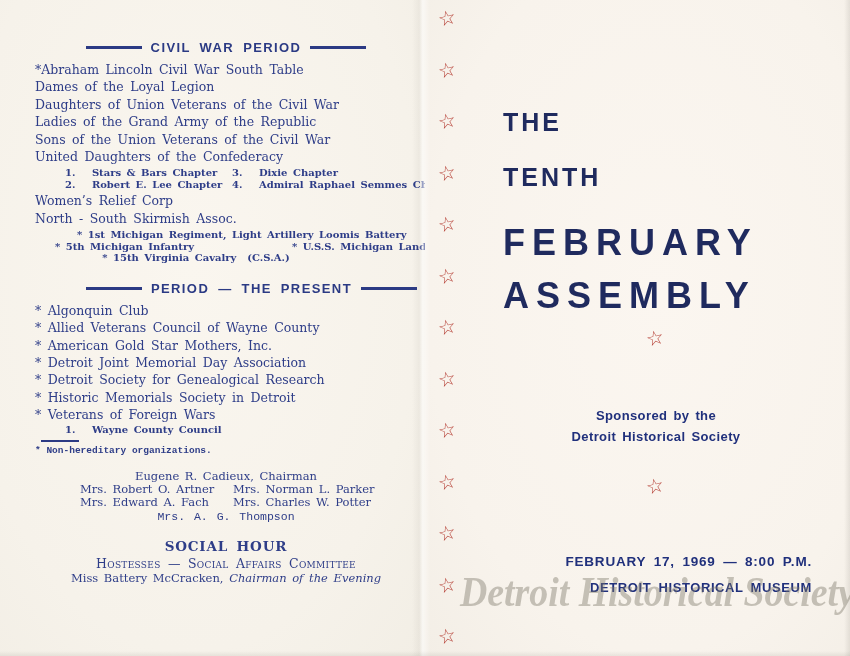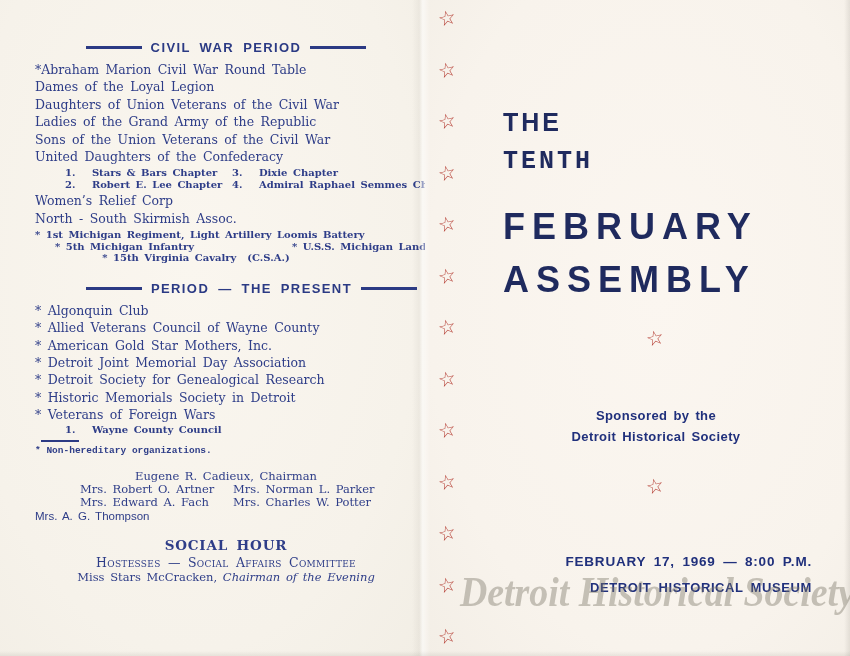--- a/index.html
+++ b/index.html
@@ -18,46 +18,46 @@
   
   #left-content{position:absolute;left:35px;top:40px;width:382px;color:#2e3d88;}
   .sec-header{display:flex;align-items:center;justify-content:center;gap:9px;
     font:bold 13px "Liberation Sans",sans-serif;letter-spacing:1.4px;word-spacing:4px;color:#2b3a84;}
   .rule{display:inline-block;width:56px;height:2.5px;background:#2b3a84;}
   .body-list{margin:6px 0 0 0;}
   .body-item{font-family:"DejaVu Serif",serif;font-size:12.5px;line-height:17.4px;word-spacing:2.5px;white-space:pre;}
   .sub{font-family:"DejaVu Serif",serif;font-weight:bold;font-size:10px;line-height:11.5px;white-space:pre;word-spacing:2px;}
   .chapter-grid{display:grid;grid-template-columns:167px auto;margin:2px 0 2px 30px;}
   .units{margin-top:2px;}
-  .unit-line1{}
+  .unit-line1{margin-left:42px;}
   .unit-line2{display:flex;}
   .unit-line2 .u-left{margin-left:20px;}
   .unit-line2 .u-right{margin-left:98px;}
   .unit-line3{text-align:center;padding-right:60px;}
   .vfw-sub{margin-left:30px;}
   .footnote-rule{width:38px;height:1.5px;background:#2b3a84;margin:5px 0 3px 6px;}
   .footnote{font-family:Liberation Mono, monospace;font-weight:bold;font-size:9.5px;}
   .serif-title{font-family:"DejaVu Serif",serif;font-weight:bold;font-size:13.5px;letter-spacing:0.8px;word-spacing:3px;text-align:center;}
   .committee{margin-top:13px;}
   .chairman-line{font-family:"DejaVu Serif",serif;font-size:11.5px;text-align:center;margin-top:2px;word-spacing:2px;}
   .chairman-line .role{}
   .member-grid{display:grid;grid-template-columns:153px auto;margin-left:45px;
     font-family:"DejaVu Serif",serif;font-size:11.5px;line-height:13.5px;word-spacing:2px;}
-  .member-center{font-family:Liberation Sans, sans-serif;font-size:11.5px;word-spacing:2px;}
+  .member-center{font-family:Liberation Mono, monospace;font-size:11.5px;text-align:center;word-spacing:2px;}
   .social{margin-top:15px;}
   .smallcaps-line{font-variant:small-caps;font-family:"DejaVu Serif",serif;font-size:12.5px;text-align:center;margin-top:2px;word-spacing:3px;letter-spacing:0.3px;}
   .mccracken-line{font-family:"DejaVu Serif",serif;font-size:11.5px;text-align:center;word-spacing:2px;}
   .mccracken-line .role{font-style:italic;}
 
   
   .star{font-family:"DejaVu Sans",sans-serif;font-size:20px;line-height:1;color:#b8463c;transform:rotate(-13deg);}
   #star-column{position:absolute;left:13px;top:8px;height:638px;display:flex;flex-direction:column;justify-content:space-between;align-items:center;}
   #title-block{position:absolute;left:78px;top:110px;color:#1f2a5e;}
   .title-small{font:bold 25px "Liberation Sans",sans-serif;letter-spacing:3px;line-height:25px;}
-  .title-small+.title-small{margin-top:14px;font-family:Liberation Mono, monospace;}
+  .title-small+.title-small{margin-top:30px;}
   .title-large{font:bold 36px "Liberation Sans",sans-serif;letter-spacing:7px;line-height:36px;margin-top:17px;}
   .title-large.first{margin-top:35px;}
   #center-star-1{position:absolute;left:221px;top:328px;}
   #center-star-2{position:absolute;left:221px;top:476px;}
   #sponsor-block{position:absolute;left:116px;top:405px;width:230px;text-align:center;
     font:bold 13px "Liberation Sans",sans-serif;line-height:21px;color:#20307c;letter-spacing:0.4px;word-spacing:2px;}
   #date-block{position:absolute;right:38px;top:554px;text-align:right;color:#20307c;}
   #date-line{font:bold 13.5px "Liberation Sans",sans-serif;letter-spacing:0.8px;word-spacing:3px;}
   #venue-line{font:bold 13px "Liberation Sans",sans-serif;letter-spacing:0.6px;word-spacing:3px;margin-top:11px;}
   #watermark{position:absolute;left:460px;top:568px;width:400px;white-space:nowrap;pointer-events:none;
@@ -73,21 +73,21 @@
     <div id="left-content">
 
       <div class="sec-header">
         <span class="rule"></span>
         <span>CIVIL WAR PERIOD</span>
         <span class="rule"></span>
       </div>
 
       <div class="body-list">
 
-      <div class="body-item">*Abraham Marion Civil War Round Table</div>
+      <div class="body-item">*Abraham Lincoln Civil War South Table</div>
           <div class="body-item">Dames of the Loyal Legion</div>
           <div class="body-item">Daughters of Union Veterans of the Civil War</div>
           <div class="body-item">Ladies of the Grand Army of the Republic</div>
           <div class="body-item">Sons of the Union Veterans of the Civil War</div>
           <div class="body-item">United Daughters of the Confederacy</div>
         </div>
 
       <div class="chapter-grid">
         <div class="sub">1.   Stars &amp; Bars Chapter</div>
         <div class="sub">3.   Dixie Chapter</div>
@@ -142,21 +142,21 @@
           <div>Mrs. Edward A. Fach</div>
           <div>Mrs. Charles W. Potter</div>
         </div>
         <div class="member-center">Mrs. A. G. Thompson</div>
       </div>
 
       <div class="social">
         <div class="serif-title">SOCIAL HOUR</div>
         <div class="smallcaps-line">Hostesses — Social Affairs Committee</div>
         <div class="mccracken-line">
-          <span>Miss Stars McCracken,</span>
+          <span>Miss Battery McCracken,</span>
           <span class="role">Chairman of the Evening</span>
         </div>
       </div>
 
     </div>
   </div>
 
   <div class="page" id="right-page">
 
     <div id="star-column">

